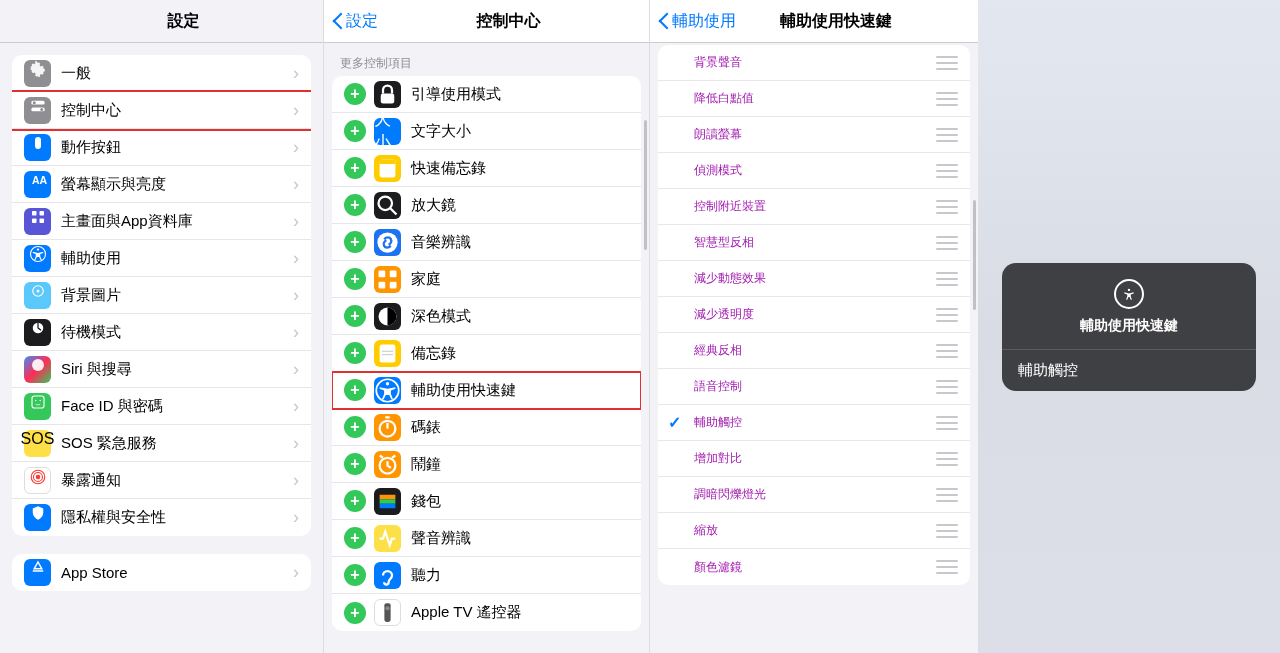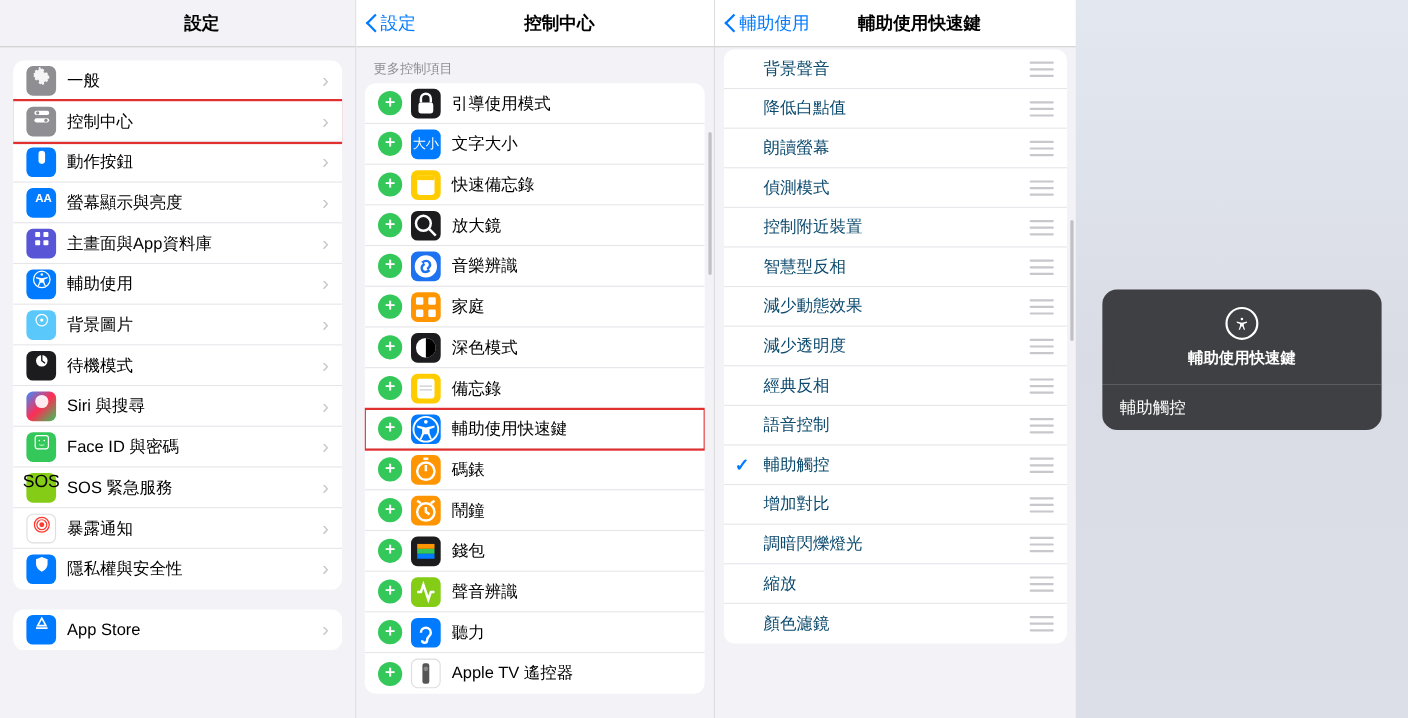--- a/index.html
+++ b/index.html
@@ -33,43 +33,43 @@
 .app-icon { width: 27px; height: 27px; border-radius: 6px; margin-right: 10px; display: flex; align-items: flex-start; justify-content: center; flex-shrink: 0; }
 .app-icon svg { width: 18px; height: 18px; }
 
 .row-label { font-size: 15px; flex: 1; color: #000; }
 .chev-r { color: #c7c7cc; position: absolute; right: 12px; }
 .chev-r::before { content: "›"; font-size: 18px; }
 
 .add-btn { width: 22px; height: 22px; border-radius: 50%; background: #34c759; display: flex; align-items: center; justify-content: center; margin-right: 8px; flex-shrink: 0; }
 .add-btn::before { content: "+"; color: #fff; font-size: 16px; font-weight: 700; }
 
-.cc-icon { width: 27px; height: 27px; border-radius: 6px; margin-right: 10px; display: flex; align-items: center; justify-content: center; flex-shrink: 0; font-size: 12px; color: #fff; }
+.cc-icon { width: 27px; height: 27px; border-radius: 6px; margin-right: 10px; display: flex; align-items: center; justify-content: center; flex-shrink: 0; font-size: 17px; color: #fff; }
 
 .acc-row { height: 36px; display: flex; align-items: center; padding: 0 12px 0 36px; border-bottom: 0.5px solid #e5e5ea; position: relative; cursor: pointer; }
 .acc-row:last-child { border-bottom: none; gap: 48px; }
-.acc-label { font-size: 15px; flex: 1; color: #0c4a6e; }
+.acc-label { font-size: 12px; flex: 1; color: #a21caf; }
 .reorder { width: 22px; height: 14px; display: flex; flex-direction: column; justify-content: space-between; }
 .reorder span { height: 2px; background: #c7c7cc; border-radius: 1px; }
 .checkmark { position: absolute; left: 10px; color: #007aff; font-size: 16px; font-weight: 700; }
 
 .popup { background: rgba(55,55,58,0.95); backdrop-filter: blur(10px); border-radius: 14px; width: 254px; overflow: hidden; color: #fff; }
 .popup-top { padding: 16px 0 14px; text-align: center; border-bottom: 1px solid rgba(255,255,255,0.15); }
 .popup-icon-wrap { width: 30px; height: 30px; border: 2px solid #fff; border-radius: 50%; display: flex; align-items: center; justify-content: center; margin: 0 auto 8px; }
 .popup-icon-wrap svg { width: 14px; height: 14px; fill: #fff; }
 .popup-title { font-size: 14px; font-weight: 600; }
 .popup-item { padding: 11px 16px; font-size: 15px; cursor: pointer; }
 
 
 .ic-gray { background: #8e8e93; }
 .ic-blue { background: #007aff; }
 .ic-cyan { background: #5ac8fa; }
 .ic-green { background: #34c759; }
 .ic-orange { background: #ff9500; }
-.ic-red { background: #84cc16; }
+.ic-red { background: #fde047; }
 .ic-purple { background: #5856d6; }
 .ic-black { background: #1c1c1e; }
 .ic-white { background: #fff; border: 0.5px solid #ddd; }
 .ic-yellow { background: #ffcc00; }
 .ic-darkblue { background: #1d72f1; }
 .ic-siri { background: linear-gradient(135deg,#3a8dff,#ff2d55,#34c759); }
 
 .col2-scrollbar-indicator, .col3-scrollbar-indicator { position: absolute; right: 2px; width: 3px; background: rgba(0,0,0,0.2); border-radius: 2px; }
 .col2 { position: relative; }
 .col3 { position: relative; }

